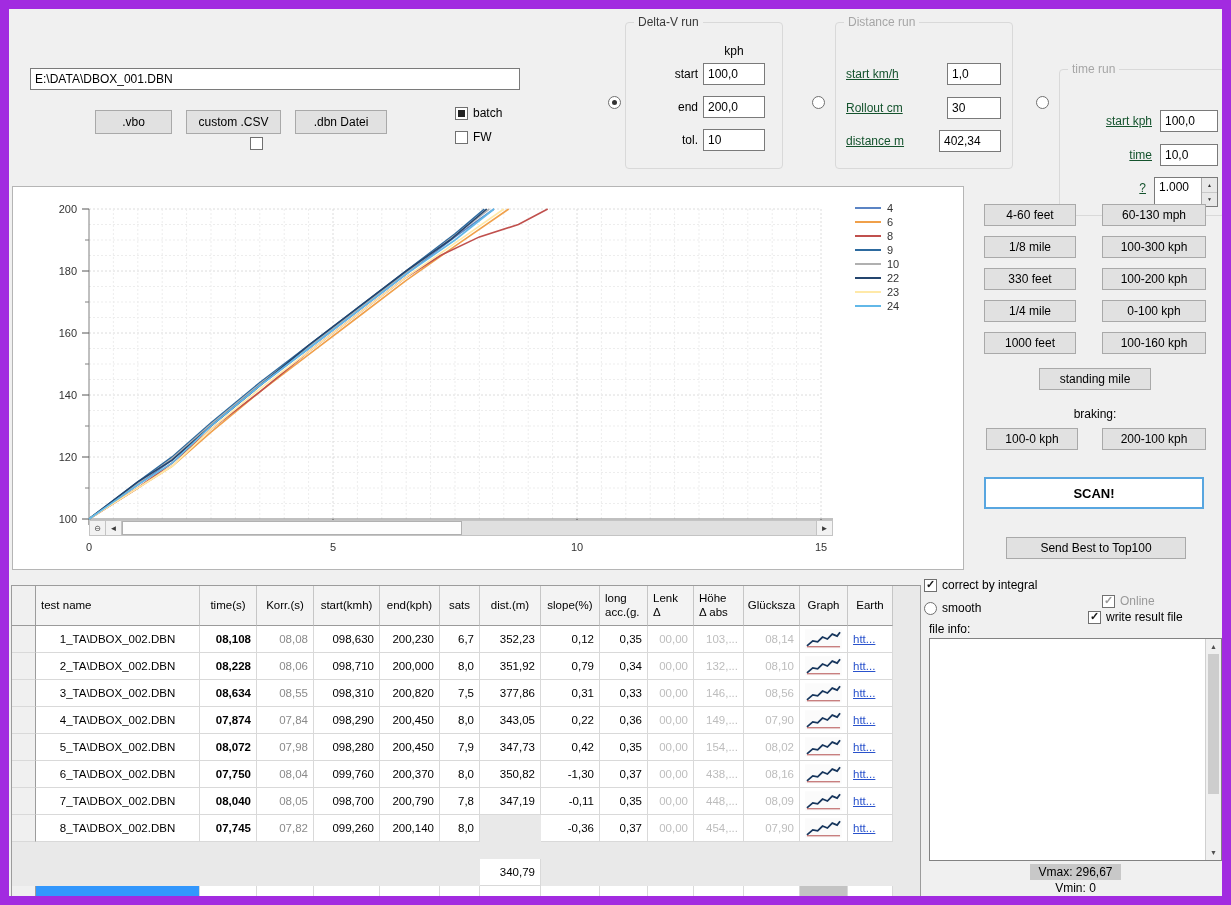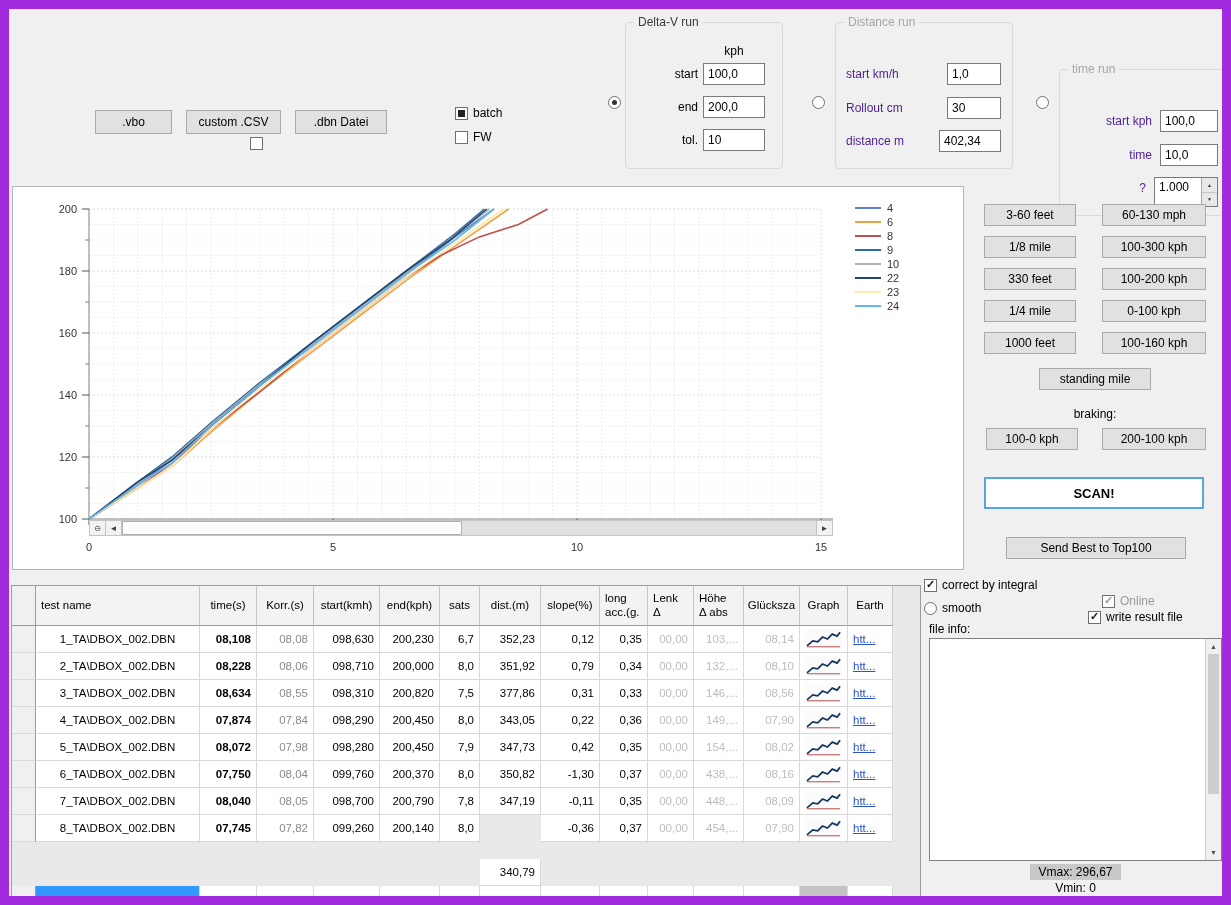--- a/index.html
+++ b/index.html
@@ -6,21 +6,21 @@
   html,body{width:1231px;height:905px;}
   body{font-family:"Liberation Sans",sans-serif;font-size:12px;color:#000;background:#a22be0;position:relative;}
   .win{position:absolute;left:9px;top:9px;width:1213px;height:887px;background:#f0f0f0;overflow:hidden;}
   .abs{position:absolute;}
   .tb{position:absolute;border:1px solid #7a7a7a;background:#fff;font:12px "Liberation Sans",sans-serif;padding:2px 4px;height:22px;}
   .btn{position:absolute;background:#e1e1e1;border:1px solid #a9a9a9;font:12px "Liberation Sans",sans-serif;display:flex;align-items:center;justify-content:center;cursor:default;}
   .gb{position:absolute;border:1px solid #d9d9d9;border-radius:4px;}
   .gt{position:absolute;top:-8px;left:8px;background:#f0f0f0;padding:0 4px;font-size:12px;color:#3a3a3a;}
   .gt.gray{color:#a6a6a6;}
   .lbl{position:absolute;font-size:12px;color:#000;white-space:nowrap;}
-  .lbl.gray{color:#4c1d95;}
+  .lbl.gray{color:#14532d;text-decoration:underline;}
   .cb,.rad{position:absolute;display:flex;align-items:center;gap:5px;font-size:12px;}
   .box{width:13px;height:13px;border:1px solid #707070;background:#fff;display:flex;align-items:center;justify-content:center;flex:none;}
   .box .chk{font-size:11px;font-weight:bold;color:#1a1a1a;line-height:1;margin-top:-1px;}
   .box .chk.gray{color:#9a9a9a;}
   .sq{width:7px;height:7px;background:#222;}
   .circ{width:13px;height:13px;border:1px solid #707070;border-radius:50%;background:#fff;display:flex;align-items:center;justify-content:center;flex:none;}
   .dot{width:5px;height:5px;border-radius:50%;background:#333;}
   .graylab{color:#9a9a9a;}
   .chart-panel{position:absolute;left:3px;top:177px;width:952px;height:384px;background:#fff;border:1px solid #b5b5b5;}
   .hscroll{position:absolute;left:76px;top:333px;width:744px;height:16px;display:flex;background:#ececec;border:1px solid #c4c4c4;}
@@ -61,20 +61,21 @@
   .spin-val{flex:1;padding:2px 4px;font-size:12px;}
   .spin-btns{width:16px;display:flex;flex-direction:column;border-left:1px solid #a9a9a9;}
   .sb{flex:1;background:#e8e8e8;display:flex;align-items:center;justify-content:center;font-size:5px;color:#333;border-bottom:1px solid #c8c8c8;}
   .sb:last-child{border-bottom:none;}
 </style>
 </head>
 <body style="background: rgb(162, 43, 224);">
 
 <div class="win">
 
+  <input class="tb" style="left: 21px; top: 59px; width: 490px;" value="E:\DATA\DBOX_001.DBN">
   <button class="btn" style="left:86px;top:101px;width:77px;height:24px;">.vbo</button>
   <button class="btn" style="left:177px;top:101px;width:95px;height:24px;">custom .CSV</button>
   <button class="btn" style="left:286px;top:101px;width:92px;height:24px;">.dbn Datei</button>
   <div class="cb" style="left:241px;top:128px;">
       <span class="box"></span>
     </div>
   <div class="cb" style="left:446px;top:97px;">
     <span class="box">
         <span class="sq"></span>
       </span>
@@ -242,21 +243,21 @@
       <span class="sbtn">⊖</span>
       <span class="sbtn">◄</span>
       <span class="sthumb"></span>
       <span class="strack"></span>
       <span class="sbtn">►</span>
     </div>
   </div>
 
   <div class="qb-wrap">
     <div id="qb-grid">
-        <button class="btn qbtn">3-60 feet</button>
+        <button class="btn qbtn">4-60 feet</button>
         <button class="btn qbtn">60-130 mph</button>
         <button class="btn qbtn">1/8 mile</button>
         <button class="btn qbtn">100-300 kph</button>
         <button class="btn qbtn">330 feet</button>
         <button class="btn qbtn">100-200 kph</button>
         <button class="btn qbtn">1/4 mile</button>
         <button class="btn qbtn">0-100 kph</button>
         <button class="btn qbtn">1000 feet</button>
         <button class="btn qbtn">100-160 kph</button>
       </div>

